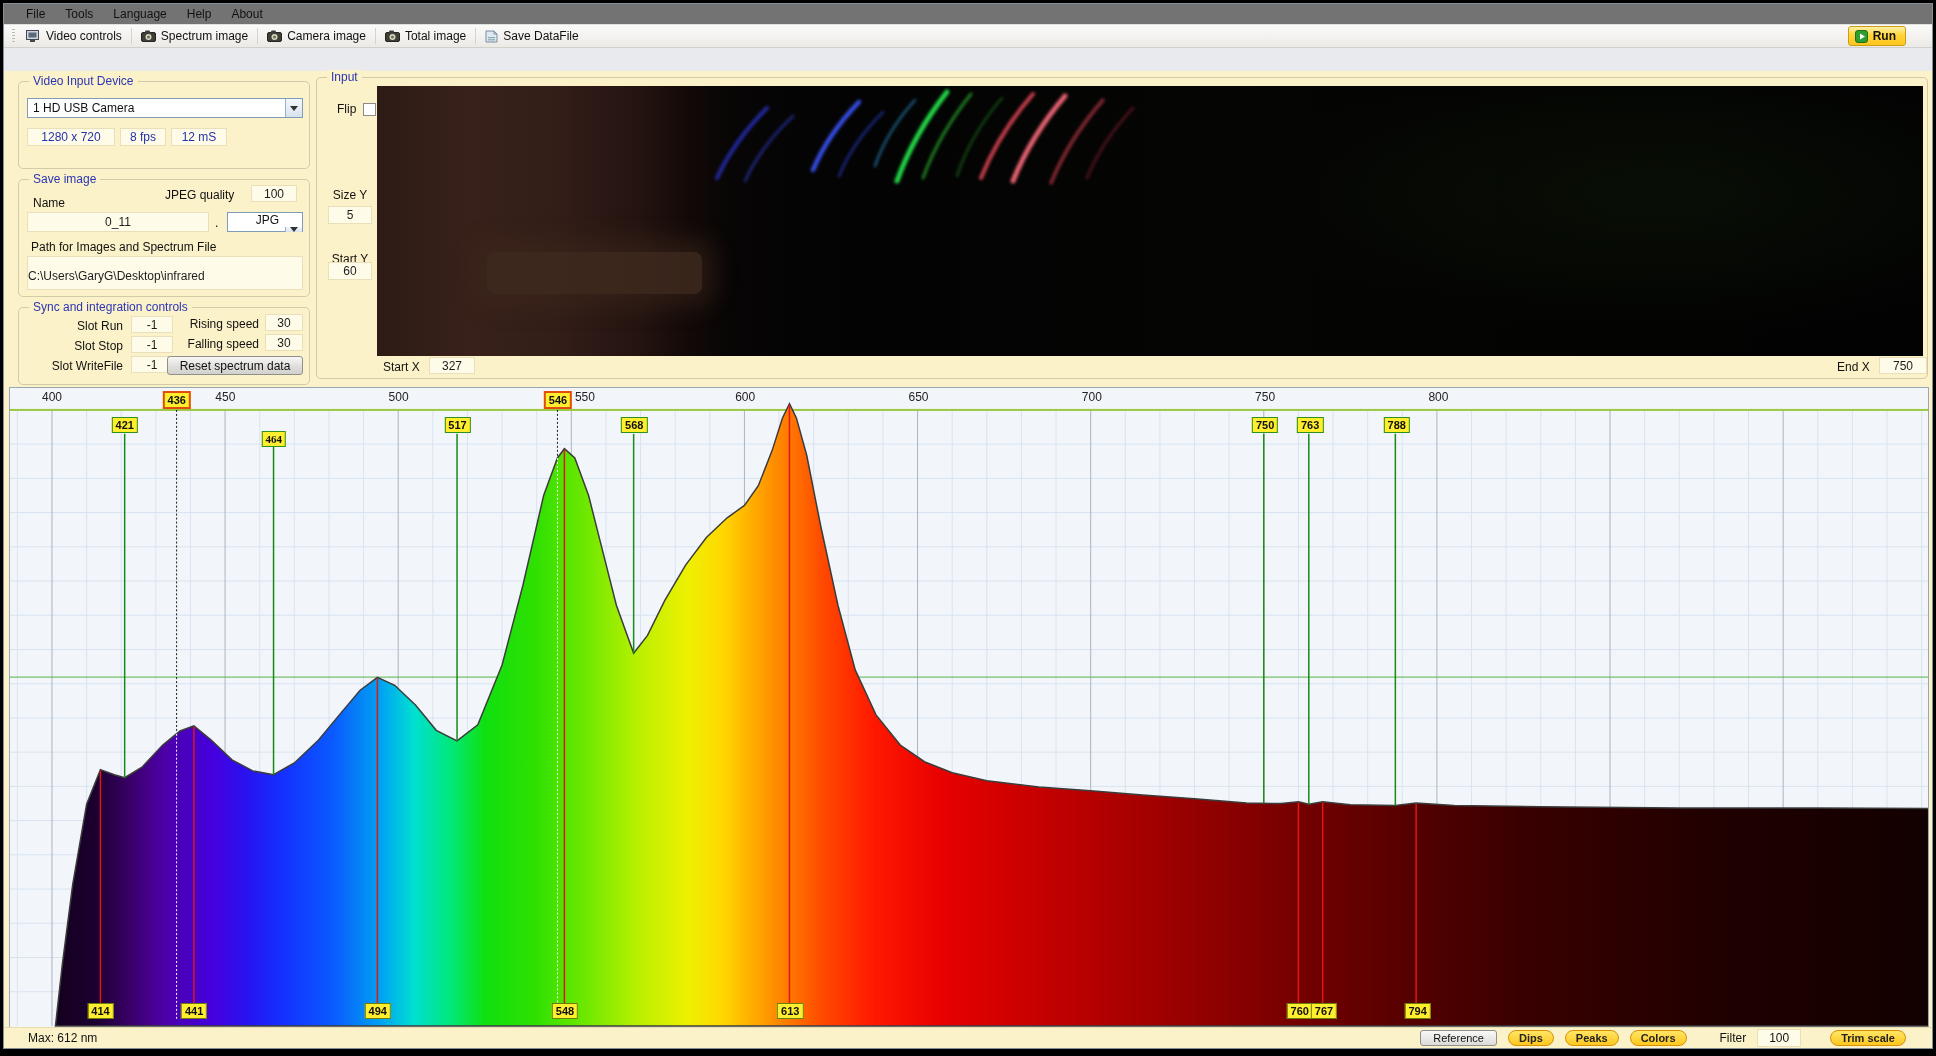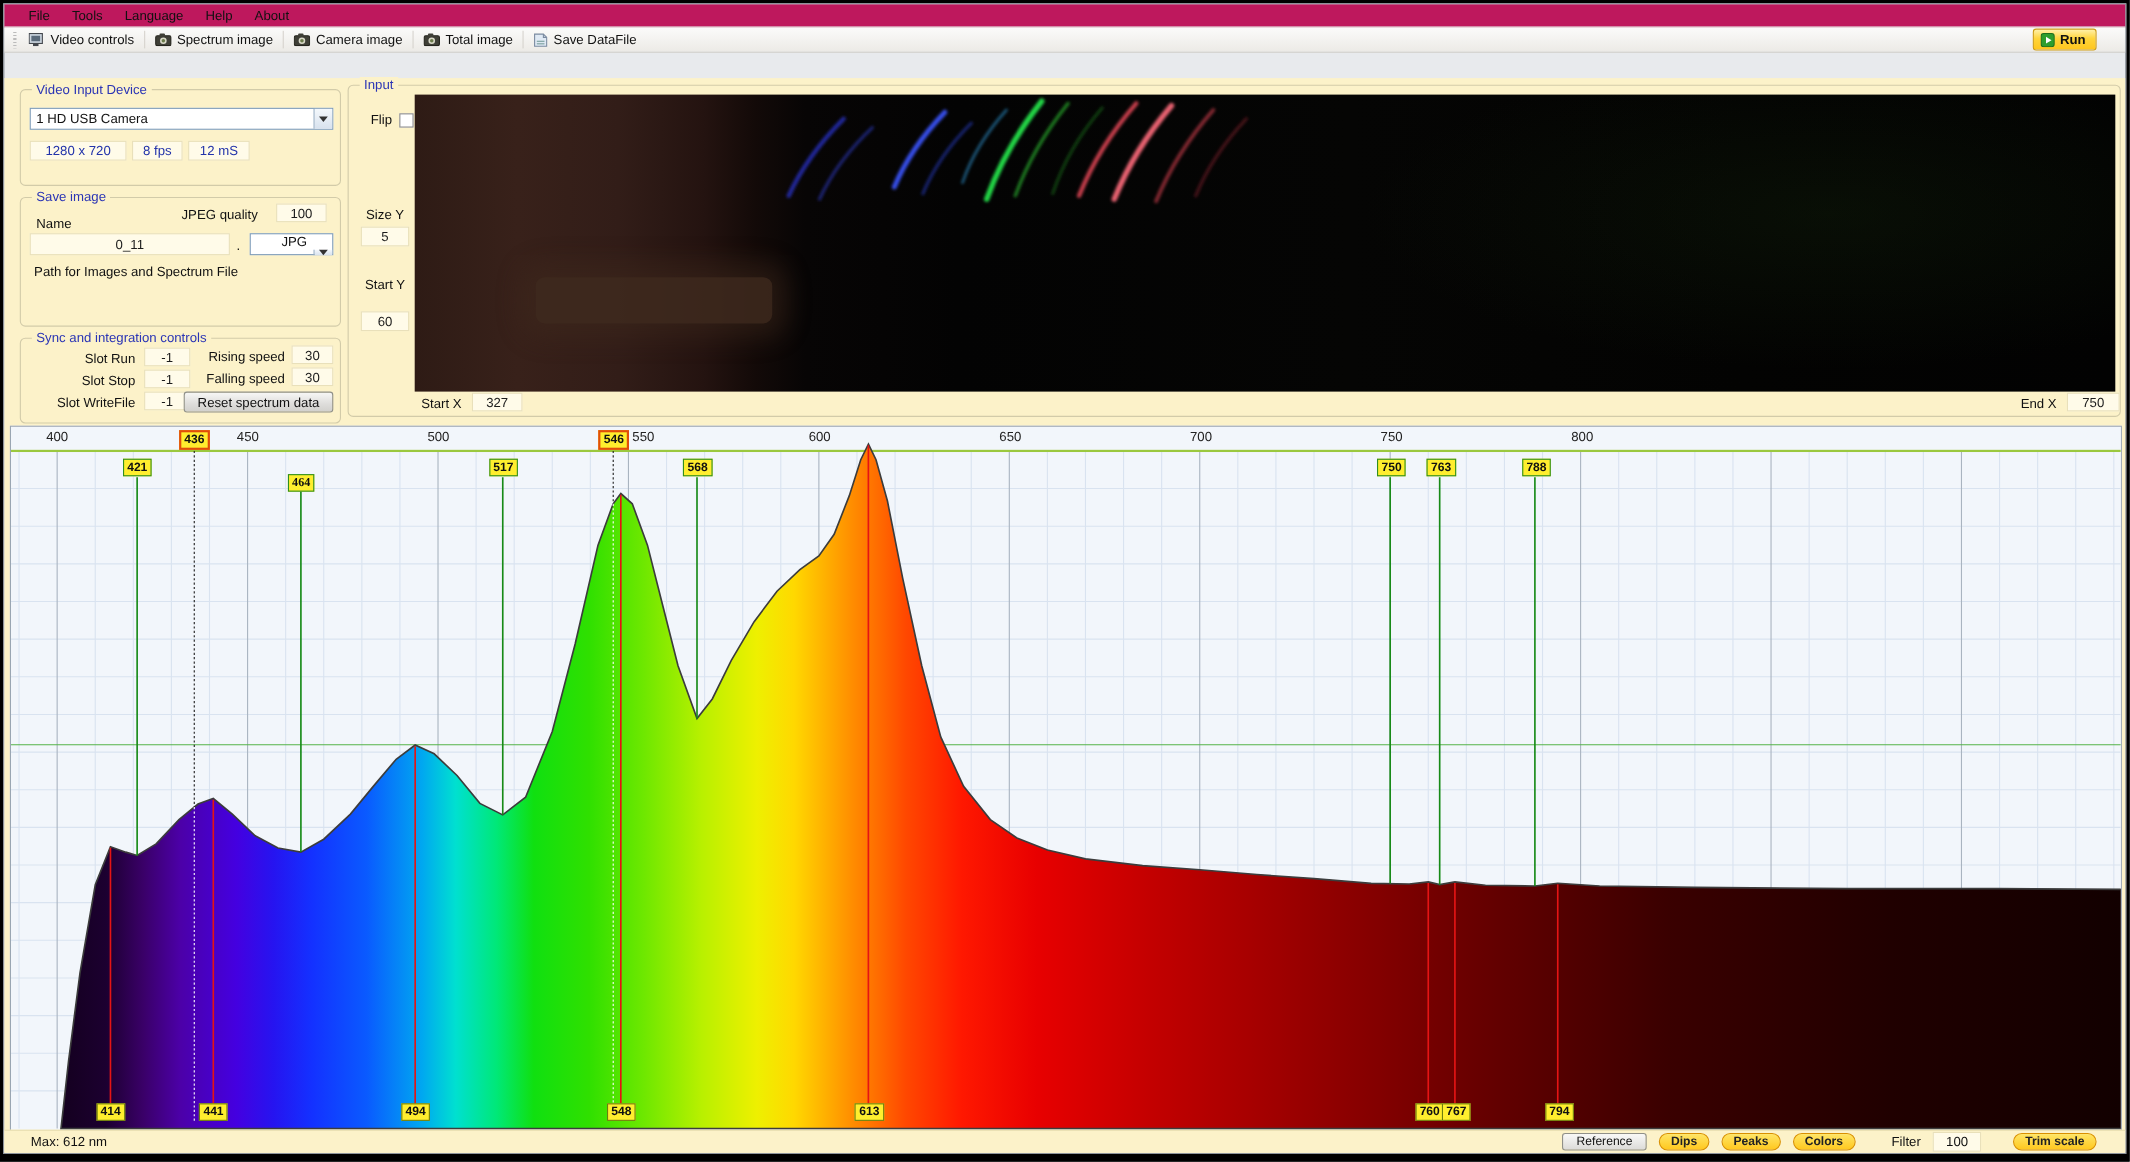--- a/index.html
+++ b/index.html
@@ -24,21 +24,21 @@
              display:flex; align-items:center; justify-content:center; }
   .cap-min-bar { width:10px; height:3px; background:#444; margin-top:6px; }
   .cap-max-sq { width:9px; height:8px; border:1.5px solid #444; position:relative; }
   .cap-max-sq::before { content:""; position:absolute; left:2px; top:-4px; width:9px; height:8px;
              border:1.5px solid #444; border-bottom:none; border-left:none; }
   .cap-x { position:relative; width:11px; height:11px; }
   .cap-x::before,.cap-x::after{ content:""; position:absolute; left:5px; top:0; width:2px; height:12px; background:#444; }
   .cap-x::before{ transform:rotate(45deg);} .cap-x::after{ transform:rotate(-45deg);}
 
   
-  .menubar { height:21px; background:#be185d; border-bottom:1px solid #e2e0dc;
+  .menubar { height:21px; background:#737373; border-bottom:1px solid #e2e0dc;
              display:flex; align-items:center; padding-left:12px;text-align:right; }
   .menu-item { font-size:12px; color:#111; padding:2px 10px; }
   .toolbar { height:23px; background:linear-gradient(#fbfbfa,#eceae6);
              border-bottom:1px solid #d2d0cb; display:flex; align-items:center; padding-left:4px; }
   .tb-grip { width:3px; height:15px; margin:0 4px;
              background:repeating-linear-gradient(#bbb 0 1px, transparent 1px 3px); }
   .tb-item { display:flex; align-items:center; gap:5px; padding:1px 7px; font-size:12px; color:#111; }
   .tb-sep { width:1px; height:16px; background:#d6d3ce; margin:0 2px; }
   .tb-item svg { display:block; }
   .run-btn { margin-left:auto; margin-right:26px; display:flex; align-items:center; gap:5px;
@@ -197,20 +197,21 @@
       <div class="vbox" style="left:232px; top:5px; width:46px; height:17px;">100</div>
       <div class="vbox" style="left:8px; top:32px; width:182px; height:20px;">0_11</div>
       <span class="lbl" style="left:196px; top:36px;">.</span>
       <div class="select mono" style="left:208px; top:32px; width:76px; height:20px;">
         <span>JPG</span>
         <span class="arrow-btn">
             <span class="tri-down"></span>
           </span>
       </div>
       <span class="lbl" style="left:12px; top:60px;">Path for Images and Spectrum File</span>
+      <div class="vbox mono" style="left:8px; top:76px; width:276px; height:34px; align-items:flex-start; padding-top:5px; font-size:12px;">C:\Users\GaryG\Desktop\infrared</div>
     </div>
 
     <div class="group" style="left:14px; top:236px; width:292px; height:78px;">
       <span class="group-title">Sync and integration controls</span>
       <span class="lbl" style="left:0; top:11px; width:104px; text-align:right;">Slot Run</span>
       <div class="vbox" style="left:112px; top:8px; width:42px; height:17px;">-1</div>
       <span class="lbl" style="left:0; top:31px; width:104px; text-align:right;">Slot Stop</span>
       <div class="vbox" style="left:112px; top:28px; width:42px; height:17px;">-1</div>
       <span class="lbl" style="left:0; top:51px; width:104px; text-align:right;">Slot WriteFile</span>
       <div class="vbox" style="left:112px; top:48px; width:42px; height:17px;">-1</div>
@@ -221,21 +222,21 @@
       <div class="btn-silver" style="left:148px; top:48px; width:136px; height:19px;">Reset spectrum data</div>
     </div>
 
     <div class="group" style="left:312px; top:6px; width:1612px; height:302px;">
       <span class="group-title">Input</span>
       <span class="lbl" style="left:20px; top:24px;">Flip</span>
       <div class="checkbox" style="left:46px; top:25px;"></div>
       <span class="lbl" style="left:8px; top:110px; width:50px; text-align:center;">Size Y</span>
       <div class="vbox" style="left:11px; top:128px; width:44px; height:18px;">5</div>
       <span class="lbl" style="left:8px; top:174px; width:50px; text-align:center;">Start Y</span>
-      <div class="vbox" style="left:11px; top:205px; width:44px; height:18px;">60</div>
+      <div class="vbox" style="left:11px; top:184px; width:44px; height:18px;">60</div>
 
       <div class="preview" style="left:60px; top:8px; width:1546px; height:270px;">
         <div class="warmbar"></div>
         <div class="greentinge"></div>
         <svg viewBox="0 0 1546 270" preserveAspectRatio="none" style="position:absolute; inset:0; width:100%; height:100%;">
           <defs>
               <filter id="glow" x="-40%" y="-40%" width="180%" height="180%">
                 <feGaussianBlur stdDeviation="1.6"></feGaussianBlur>
               </filter>
             </defs>

